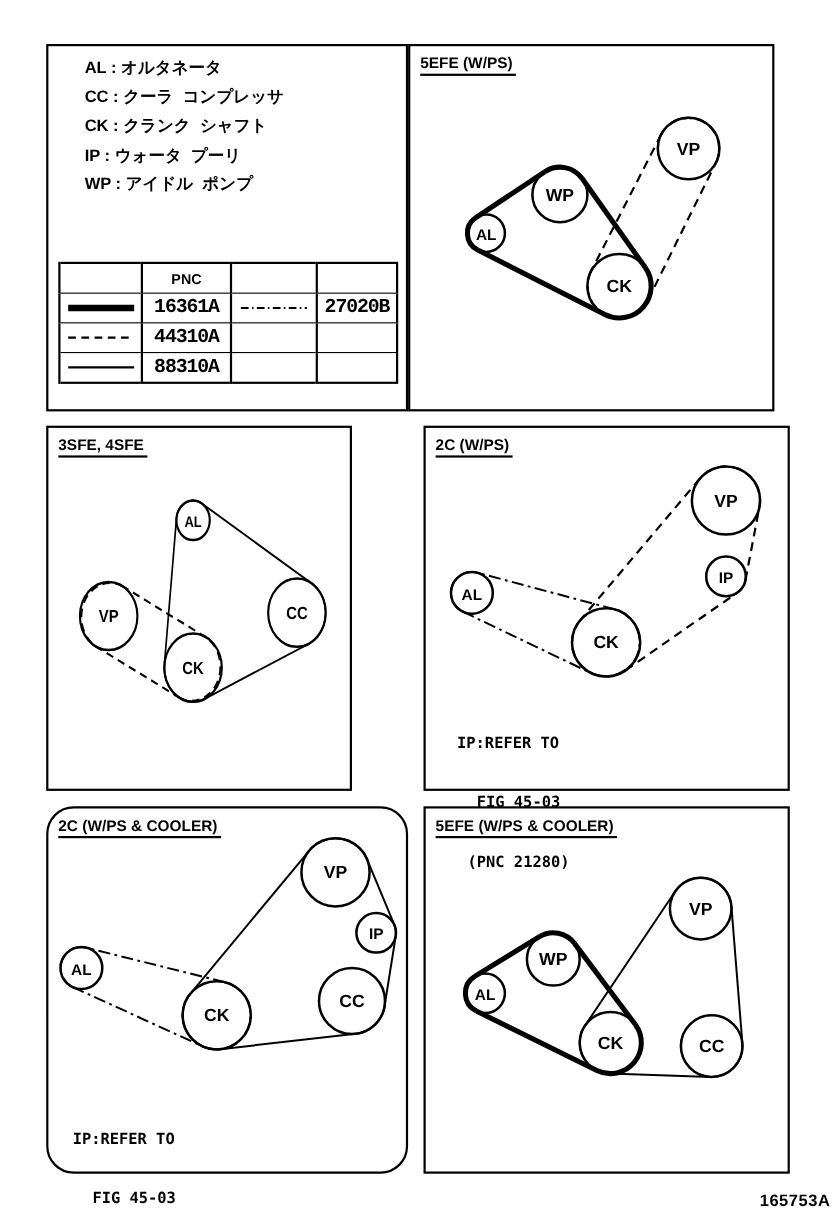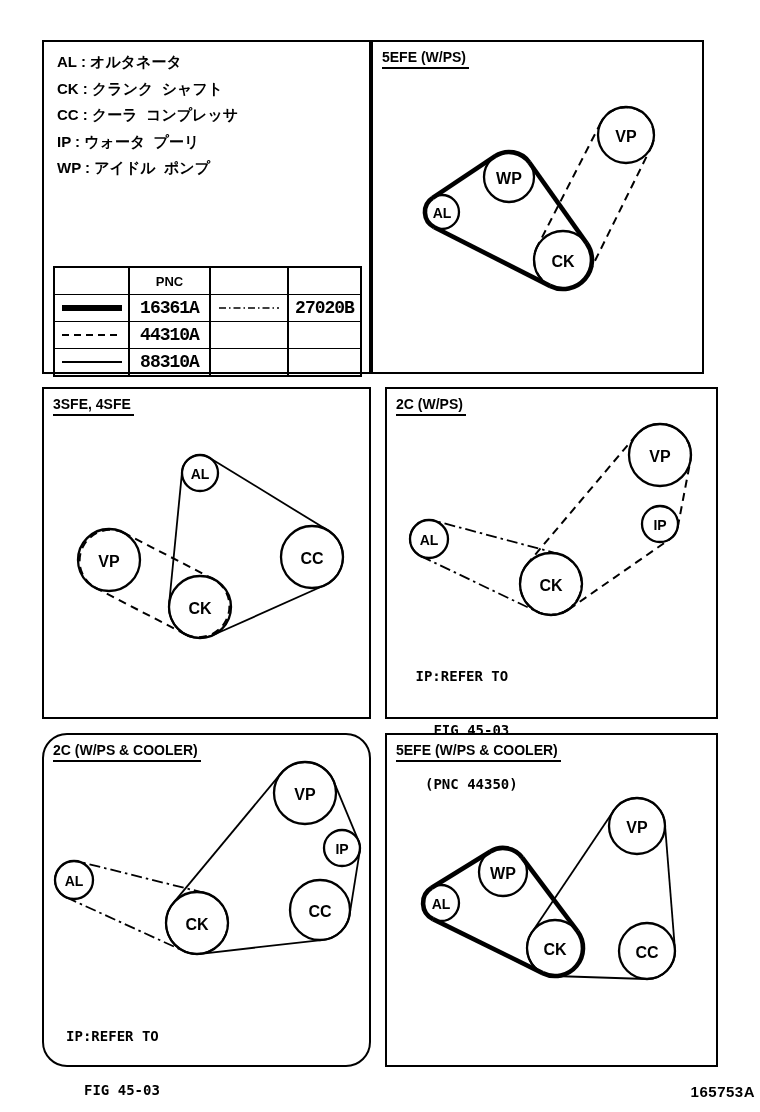--- a/index.html
+++ b/index.html
@@ -1,31 +1,31 @@
 <!DOCTYPE html>
 <html><head>
 <meta charset="utf-8">
 <style>
   html,body{margin:0;padding:0;background:#ffffff;}
   .sheet{position:relative;width:760px;height:1112px;background:#fff;color:#000;
          font-family:"Liberation Sans",sans-serif;overflow:hidden;}
   .panel{position:absolute;border:2px solid #000;background:#fff;box-sizing:border-box;}
   #p-legend{left:42px;top:40px;width:329px;height:334px;}
   #pd0{left:371px;top:40px;width:333px;height:334px;}
-  #pd1{left:42px;top:387px;width:329px;height:332px;}
+  #pd1{left:42px;top:387px;width:278px;height:332px;}
   #pd2{left:385px;top:387px;width:333px;height:332px;}
   #pd3{left:42px;top:733px;width:329px;height:334px;border-radius:25px;}
   #pd4{left:385px;top:733px;width:333px;height:334px;}
 
   .legend-list{list-style:none;margin:0;padding:7px 0 0 13px;}
   .legend-list li{font-size:15px;font-weight:bold;line-height:26.5px;white-space:pre;
-                  font-family:"Liberation Sans",sans-serif;}
+                  font-family:"Liberation Sans",sans-serif;margin-left:20px;}
 
   .pnc-table{position:absolute;left:9px;top:196px;border-collapse:collapse;
-             border:2px solid #000;table-layout:fixed;margin-top:28px;}
+             border:2px solid #000;table-layout:fixed;}
   .pnc-table td{border:1px solid #000;border-left-width:2px;border-right-width:2px;
                 padding:0;text-align:center;vertical-align:middle;height:26px;overflow:hidden;}
   .pnc-table .c1{width:73px;} .pnc-table .c2{width:79px;}
   .pnc-table .c3{width:76px;} .pnc-table .c4{width:71px;}
   .pnc-head{font-size:13px;font-weight:bold;}
   .pnc-val{font-family:Liberation Mono, monospace;font-weight:bold;font-size:18px;
            letter-spacing:-1px;}
   .sample{display:block;margin:0 auto;width:66px;height:12px;}
   line.thick-solid{stroke:#000;stroke-width:6;}
   line.dashed{stroke:#000;stroke-width:2;stroke-dasharray:7 5;}
@@ -53,22 +53,22 @@
               letter-spacing:0.5px;}
 </style>
 </head>
 <body>
 
 <div class="sheet">
 
   <section class="panel" id="p-legend">
     <ul class="legend-list">
       <li>AL : オルタネータ</li>
+      <li>CC : クーラ  コンプレッサ</li>
       <li>CK : クランク  シャフト</li>
-      <li>CC : クーラ  コンプレッサ</li>
       <li>IP : ウォータ  プーリ</li>
       <li>WP : アイドル  ポンプ</li>
     </ul>
     <table class="pnc-table">
       <tbody>
           <tr>
         <td class="c1"></td>
         <td class="c2 pnc-head">PNC</td>
         <td class="c3"></td>
         <td class="c4"></td>
@@ -177,21 +177,21 @@
         <path d="M 140.3 175.0 A 31 31 0 0 0 181.7 220.4" class="belt belt-dashed"></path>
         <path d="M 283.3 149.8 A 18 18 0 0 0 290.7 138.4" class="belt belt-dashed"></path>
         <text x="273" y="67" class="pulley-label" text-anchor="middle" dominant-baseline="central" font-size="16">VP</text>
         <text x="273" y="136" class="pulley-label" text-anchor="middle" dominant-baseline="central" font-size="14">IP</text>
         <text x="42" y="151" class="pulley-label" text-anchor="middle" dominant-baseline="central" font-size="14">AL</text>
         <text x="164" y="196" class="pulley-label" text-anchor="middle" dominant-baseline="central" font-size="16">CK</text>
       </svg>
     <div class="note">
       <div>IP:REFER TO</div>
       <div>FIG 45-03</div>
-      <div>(PNC 44350)</div>
+      <div>(PNC 21280)</div>
     </div>
   </section>
 
   <section class="panel" id="pd3">
     <span class="panel-title">2C (W/PS &amp; COOLER)</span>
     <svg class="diagram" viewBox="0 0 325 330" preserveAspectRatio="none">
         <circle cx="261" cy="58" r="31" class="pulley"></circle>
         <circle cx="298" cy="113" r="18" class="pulley"></circle>
         <circle cx="30" cy="145" r="19" class="pulley"></circle>
         <circle cx="276" cy="175" r="30" class="pulley"></circle>

